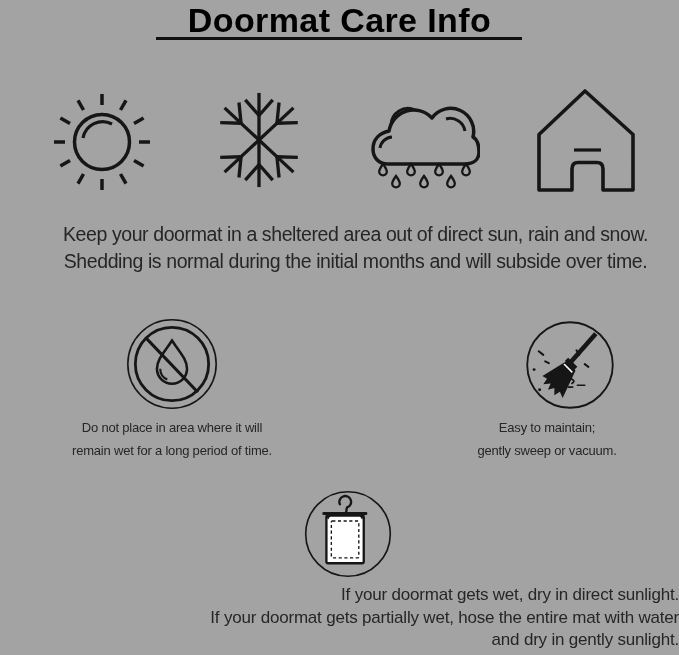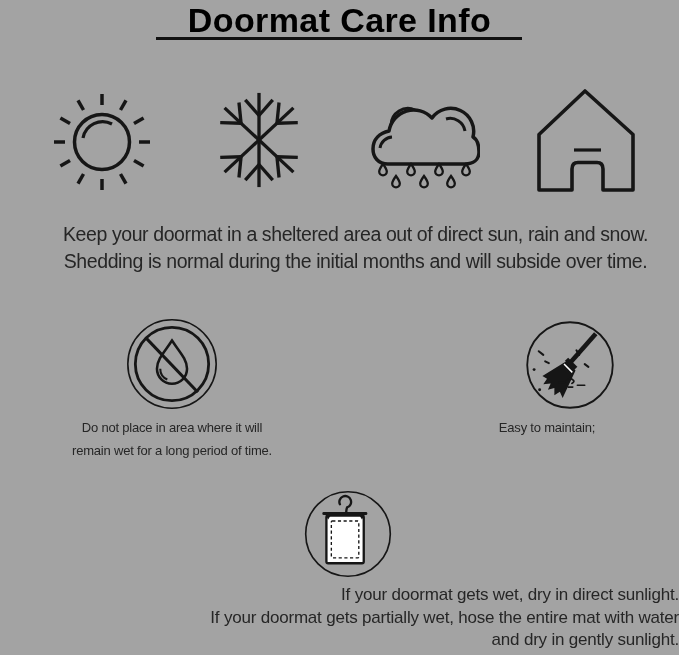--- a/index.html
+++ b/index.html
@@ -147,20 +147,21 @@
     </svg>
   </span>
 
   <div class="caption left">
     <div>Do not place in area where it will</div>
     <div>remain wet for a long period of time.</div>
   </div>
 
   <div class="caption right">
     <div>Easy to maintain;</div>
+    <div>gently sweep or vacuum.</div>
   </div>
 
   <span class="drying-icon">
     <svg width="90" height="90" viewBox="0 0 100 100" fill="none" stroke="#161616">
       <circle cx="50" cy="50" r="47" stroke-width="1.8"></circle>
       <rect x="21.5" y="25.5" width="50" height="3.4" rx="1.5" fill="#161616" stroke="none"></rect>
       <rect x="26" y="29.5" width="41.5" height="53" rx="2" stroke-width="2.6" fill="#ffffff"></rect>
       <rect x="31.5" y="35.5" width="30.5" height="41" rx="1" stroke-width="1.5" stroke-dasharray="3.5 2.8"></rect>
       <path d="M25,29 l6,0 l-3,5 Z" fill="#161616" stroke="none"></path>
       <path d="M62.5,29 l6,0 l-3,5 Z" fill="#161616" stroke="none"></path>

